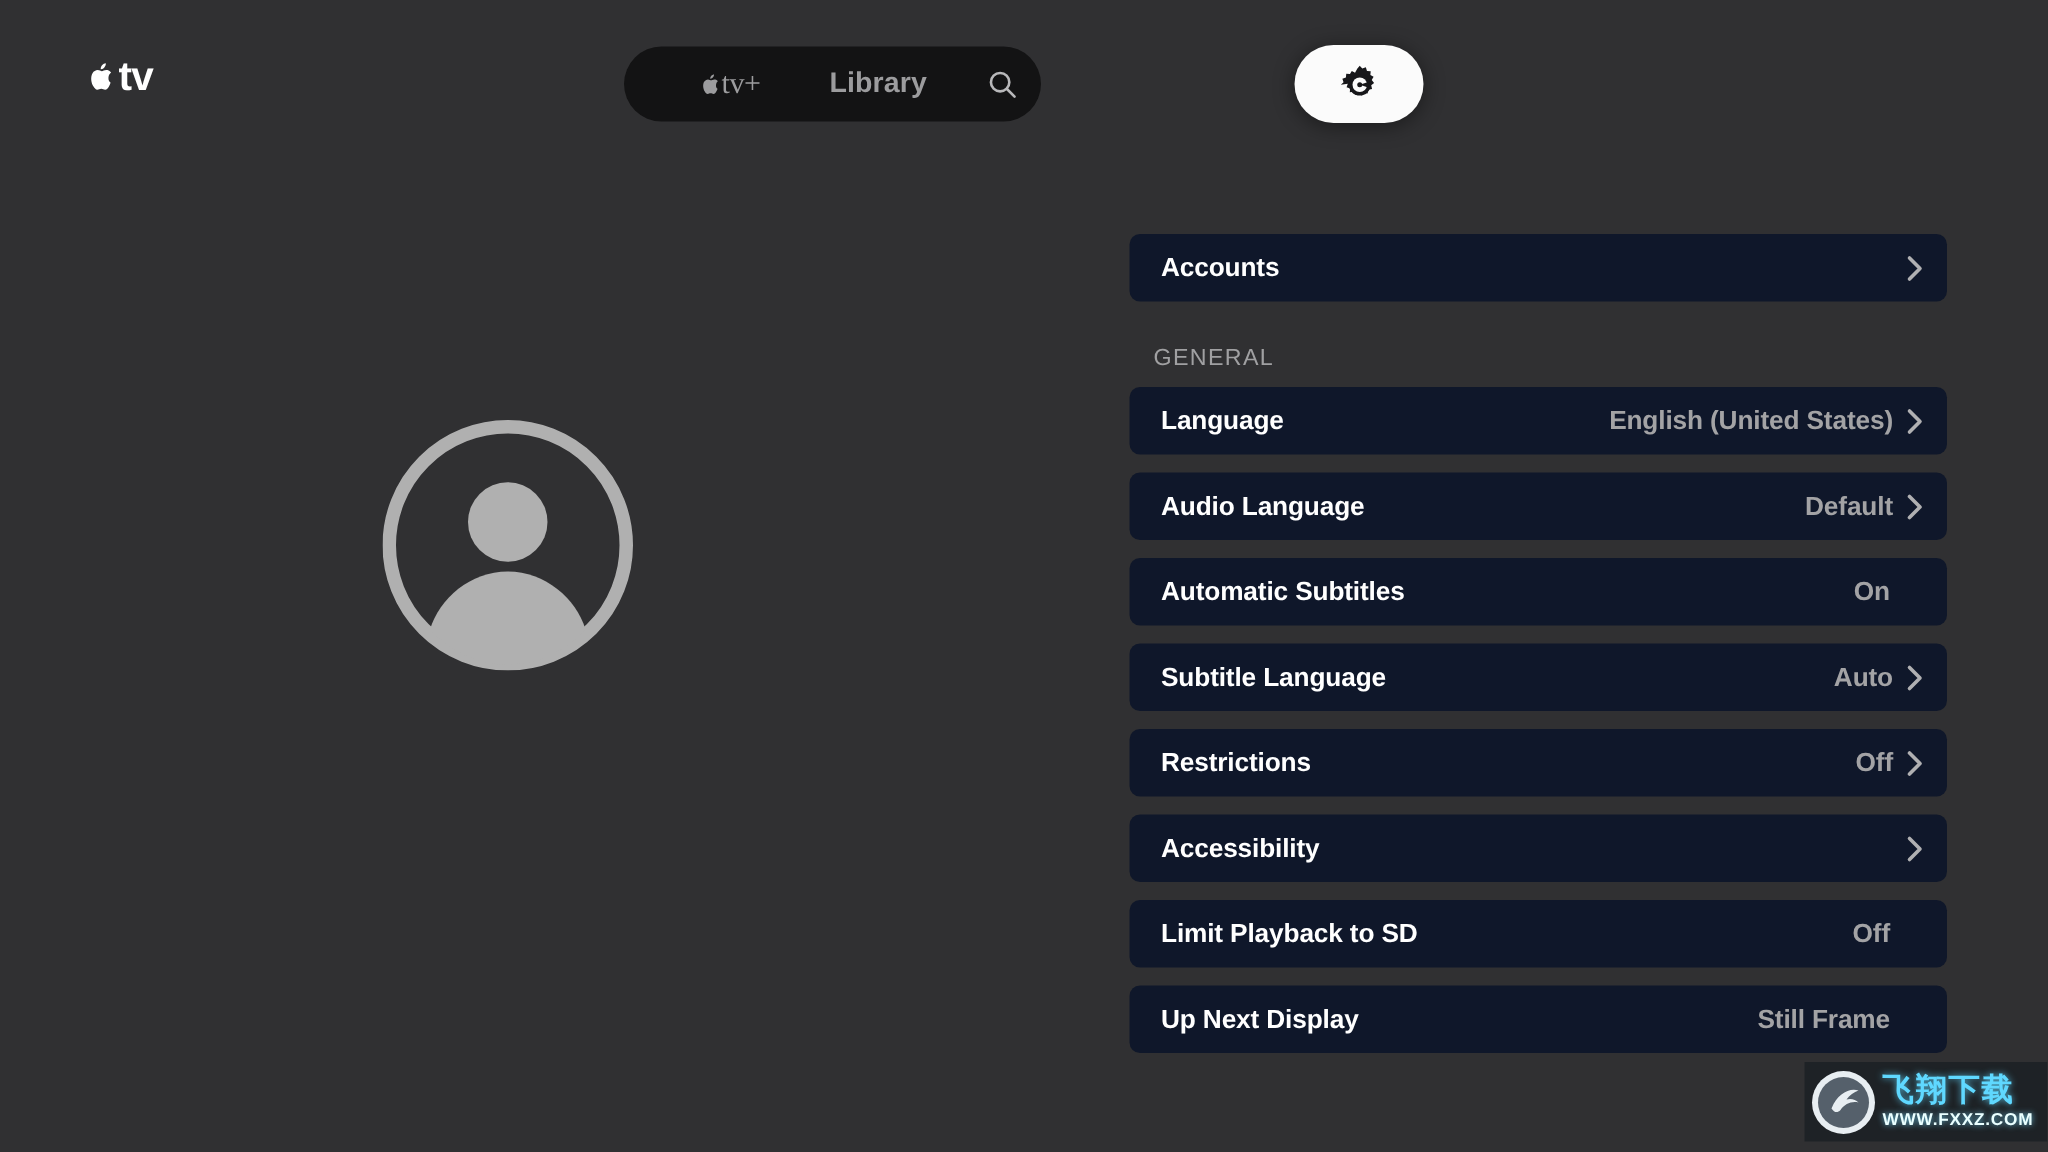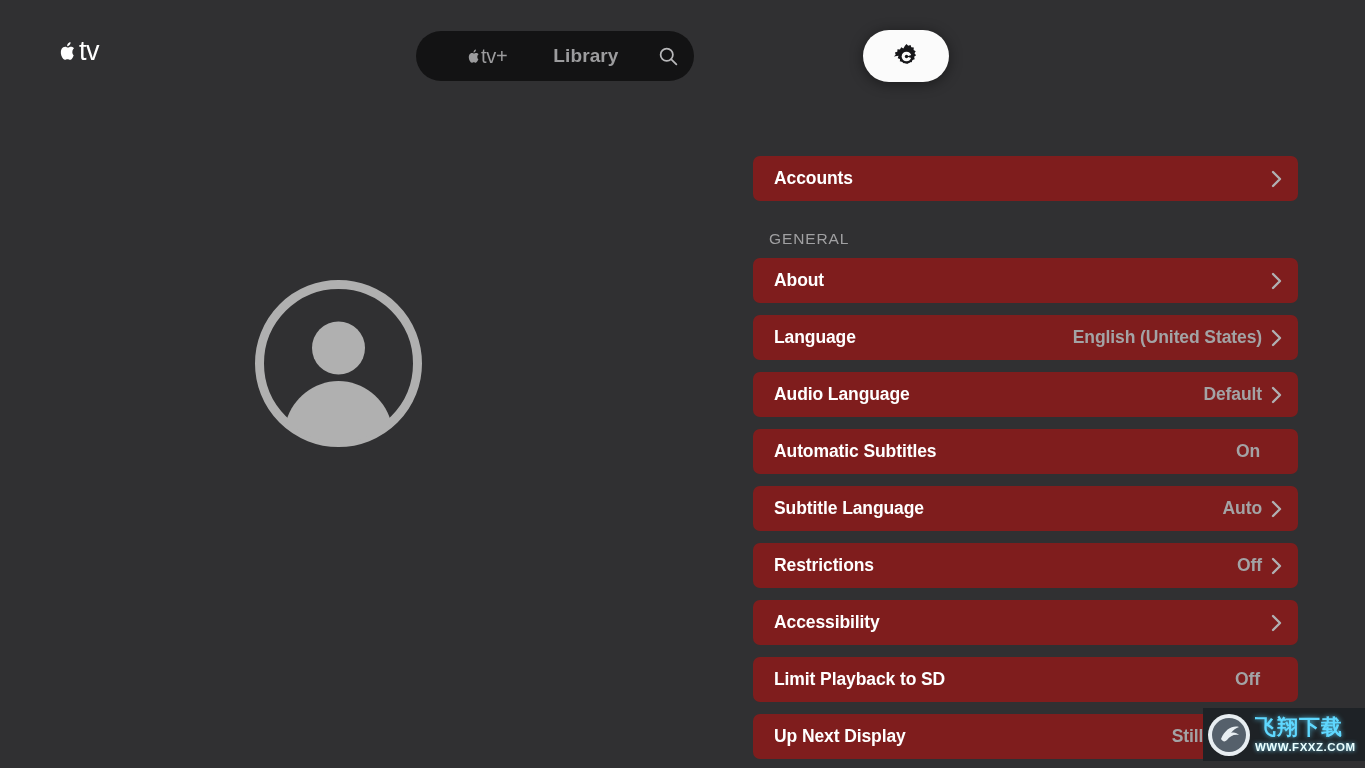--- a/index.html
+++ b/index.html
@@ -34,21 +34,21 @@
     gap: 2px;
   }
   #brand .apple-glyph {
     width: 19px; height: 23px;
     display: block;
     fill: #ffffff;
   }
   #brand .brand-text {
     color: #ffffff;
     font-size: 27px;
-    font-weight: 400;
+    font-weight: 700;
     letter-spacing: -0.5px;
     line-height: 23px;
     margin-left: 1px;
   }
 
   #navpill {
     position: absolute;
     left: 416px;
     top: 31px;
     height: 50px;
@@ -70,20 +70,21 @@
     cursor: pointer;
   }
   .nav-item.dim { color: #9c9c9e; }
   .nav-tvplus {
     display: flex;
     align-items: center;
     gap: 1px;
     padding: 0 22px;
     height: 40px;
     cursor: pointer;
+    font-family: Liberation Serif, serif;
   }
   .nav-tvplus .apple-glyph {
     width: 14px; height: 17px;
     fill: #9c9c9e;
     display: block;
   }
   .nav-tvplus .tvplus-text {
     color: #9c9c9e;
     font-size: 20px;
     font-weight: 400;
@@ -133,21 +134,21 @@
     color: #a0a0a2;
     font-size: 15.5px;
     font-weight: 400;
     letter-spacing: 0.9px;
     padding-left: 16px;
     height: 45px;
     line-height: 52px;
   }
   .srow {
     height: 45px;
-    background: #7f1d1d;
+    background: #0f172a;
     border-radius: 7px;
     margin-bottom: 12px;
     display: flex;
     align-items: center;
     padding: 0 16px 0 21px;
     cursor: pointer;
   }
   .srow .srow-label {
     color: #ffffff;
     font-size: 17.5px;
@@ -268,28 +269,20 @@
     <span class="srow-label">Accounts</span>
     <span class="srow-spacer"></span>
     <svg class="chev" viewBox="0 0 11 18">
       <polyline points="2,2 9,9 2,16" fill="none" stroke="#b0b0b2" stroke-width="2.4" stroke-linecap="round" stroke-linejoin="round"></polyline>
     </svg>
   </div>
 
   <div class="section-label">GENERAL</div>
 
   <div id="general-rows">
-      <div class="srow">
-        <span class="srow-label">About</span>
-        <span class="srow-spacer"></span>
-        <span class="srow-value"></span>
-        <svg class="chev" viewBox="0 0 11 18">
-          <polyline points="2,2 9,9 2,16" fill="none" stroke="#b0b0b2" stroke-width="2.4" stroke-linecap="round" stroke-linejoin="round"></polyline>
-        </svg>
-      </div>
       <div class="srow">
         <span class="srow-label">Language</span>
         <span class="srow-spacer"></span>
         <span class="srow-value">English (United States)</span>
         <svg class="chev" viewBox="0 0 11 18">
           <polyline points="2,2 9,9 2,16" fill="none" stroke="#b0b0b2" stroke-width="2.4" stroke-linecap="round" stroke-linejoin="round"></polyline>
         </svg>
       </div>
       <div class="srow">
         <span class="srow-label">Audio Language</span>

